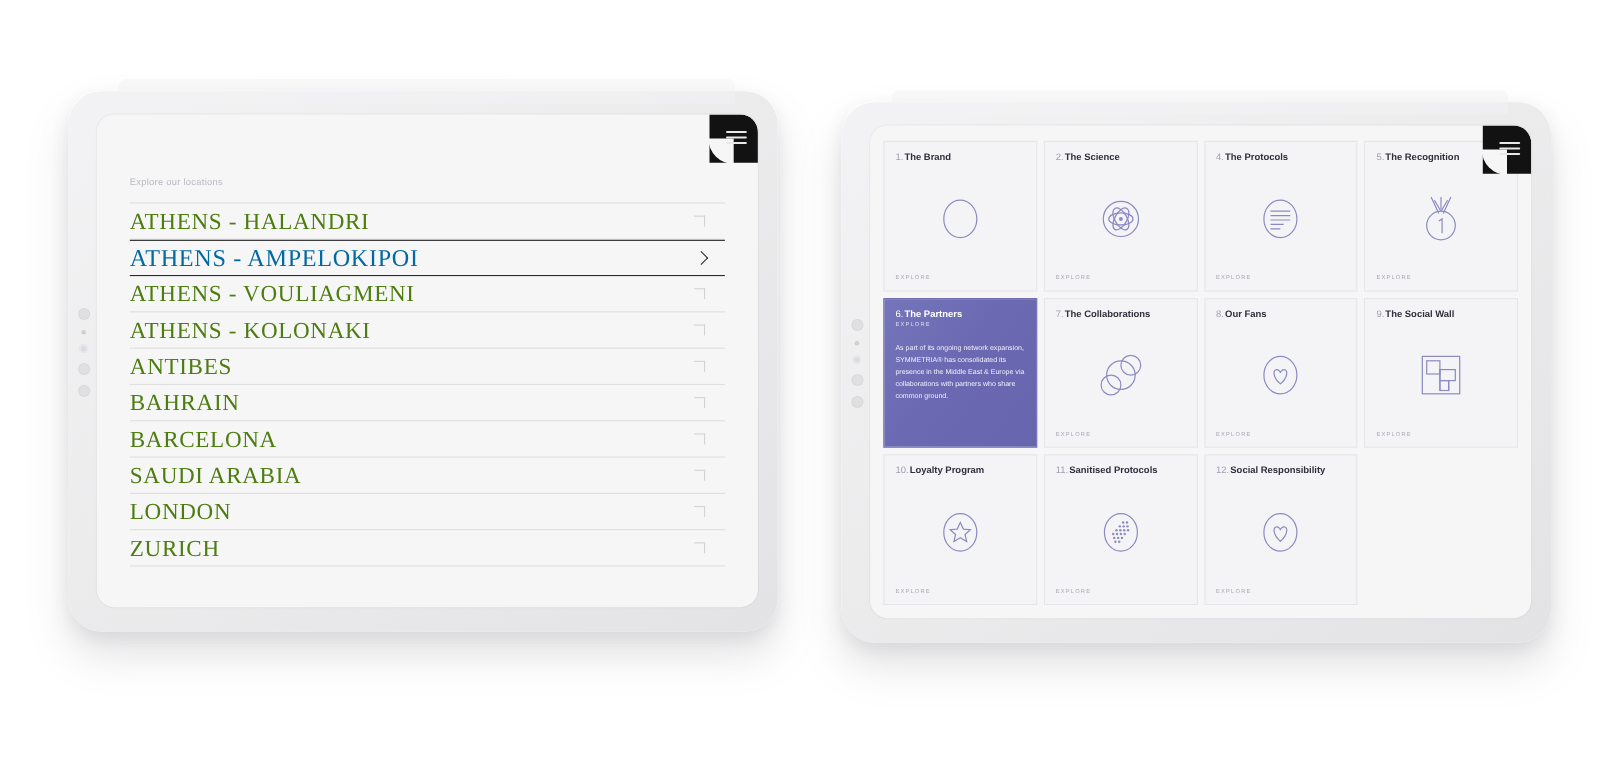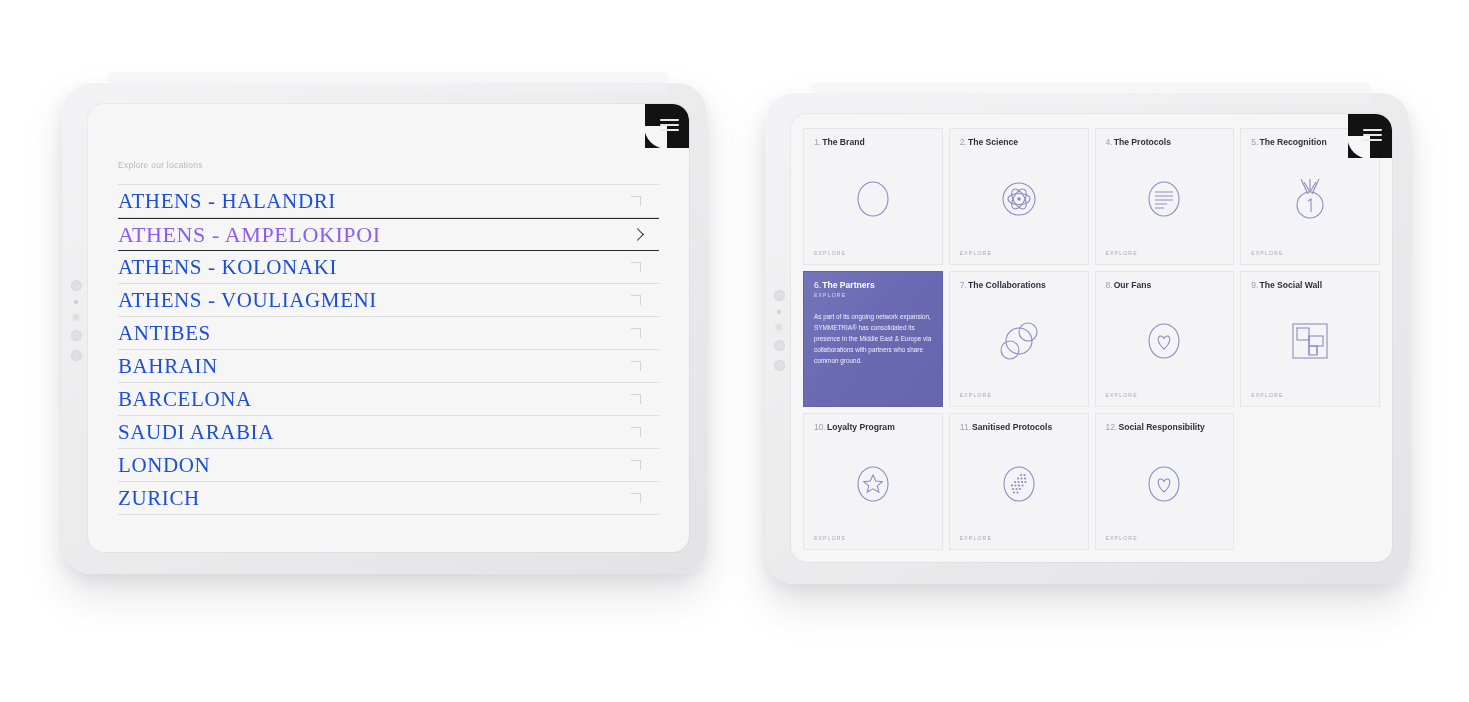--- a/index.html
+++ b/index.html
@@ -118,32 +118,32 @@
     align-items: center;
     justify-content: space-between;
     border-bottom: 1px solid #dededf;
     padding-right: 6px;
     cursor: pointer;
   }
   .loc-row .name {
     font-family: "Liberation Serif", serif;
     font-size: 21px;
     letter-spacing: .6px;
-    color: #1d4ed8;
+    color: #4d7c0f;
     line-height: 1;
     white-space: nowrap;
   }
   .loc-row .bracket {
     width: 10px; height: 10px;
     border-top: 1px solid #d3d3d7;
     border-right: 1px solid #d3d3d7;
     margin-right: 12px;
   }
   .loc-row.active { border-bottom: 1.6px solid #2a2a2a; border-top: 1.6px solid #2a2a2a; }
-  .loc-row.active .name { color: #8b5cf6; font-size: 22px; }
+  .loc-row.active .name { color: #0369a1; font-size: 22px; }
   .loc-row.active .chevron {
     margin-right: 11px;
     width: 9px; height: 9px;
     border-top: 1.4px solid #2a2a2a;
     border-right: 1.4px solid #2a2a2a;
     transform: rotate(45deg);
   }
 
   
   .grid-wrap {
@@ -246,25 +246,25 @@
         <div class="loc-list" id="loc-list">
             <div class="loc-row">
               <div class="name">ATHENS - HALANDRI</div>
               <div class="bracket"></div>
             </div>
             <div class="loc-row active">
               <div class="name">ATHENS - AMPELOKIPOI</div>
               <div class="chevron"></div>
             </div>
             <div class="loc-row">
+              <div class="name">ATHENS - VOULIAGMENI</div>
+              <div class="bracket"></div>
+            </div>
+            <div class="loc-row">
               <div class="name">ATHENS - KOLONAKI</div>
-              <div class="bracket"></div>
-            </div>
-            <div class="loc-row">
-              <div class="name">ATHENS - VOULIAGMENI</div>
               <div class="bracket"></div>
             </div>
             <div class="loc-row">
               <div class="name">ANTIBES</div>
               <div class="bracket"></div>
             </div>
             <div class="loc-row">
               <div class="name">BAHRAIN</div>
               <div class="bracket"></div>
             </div>

